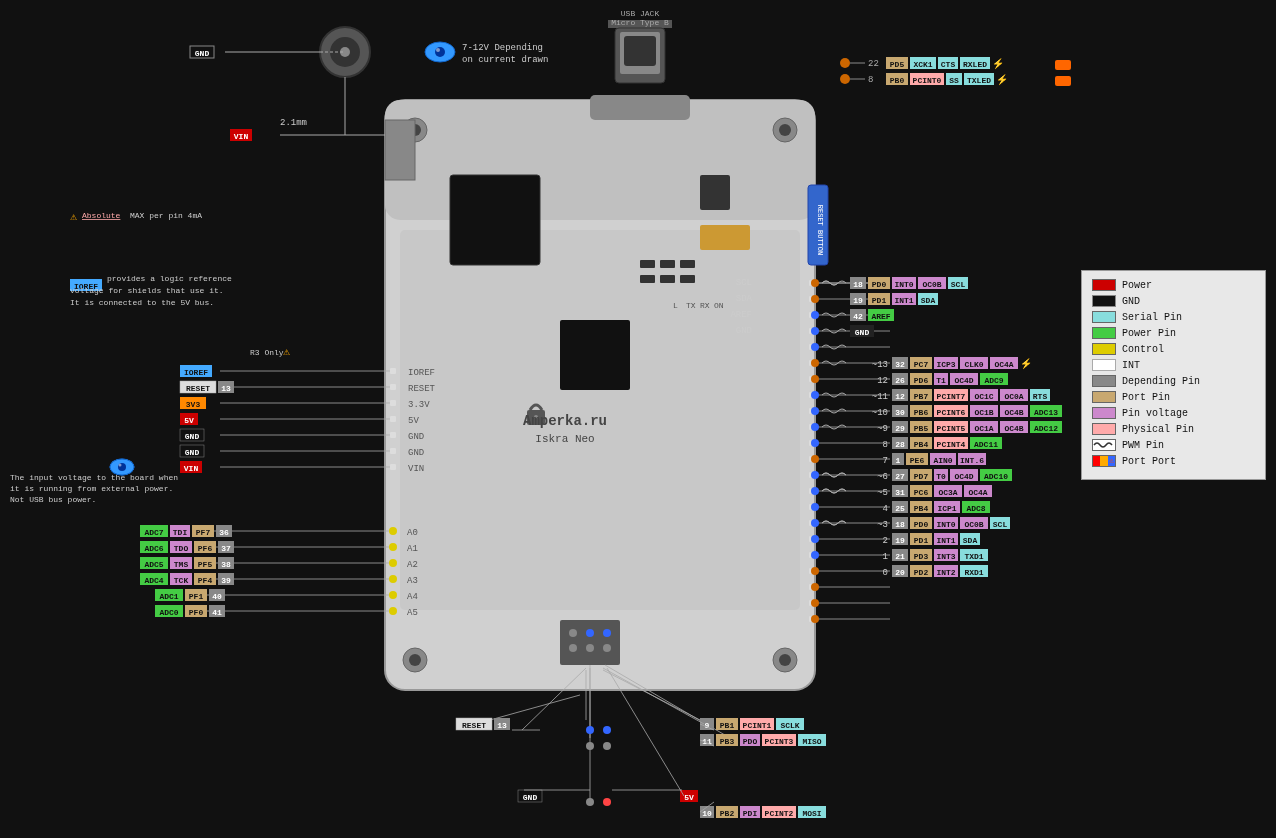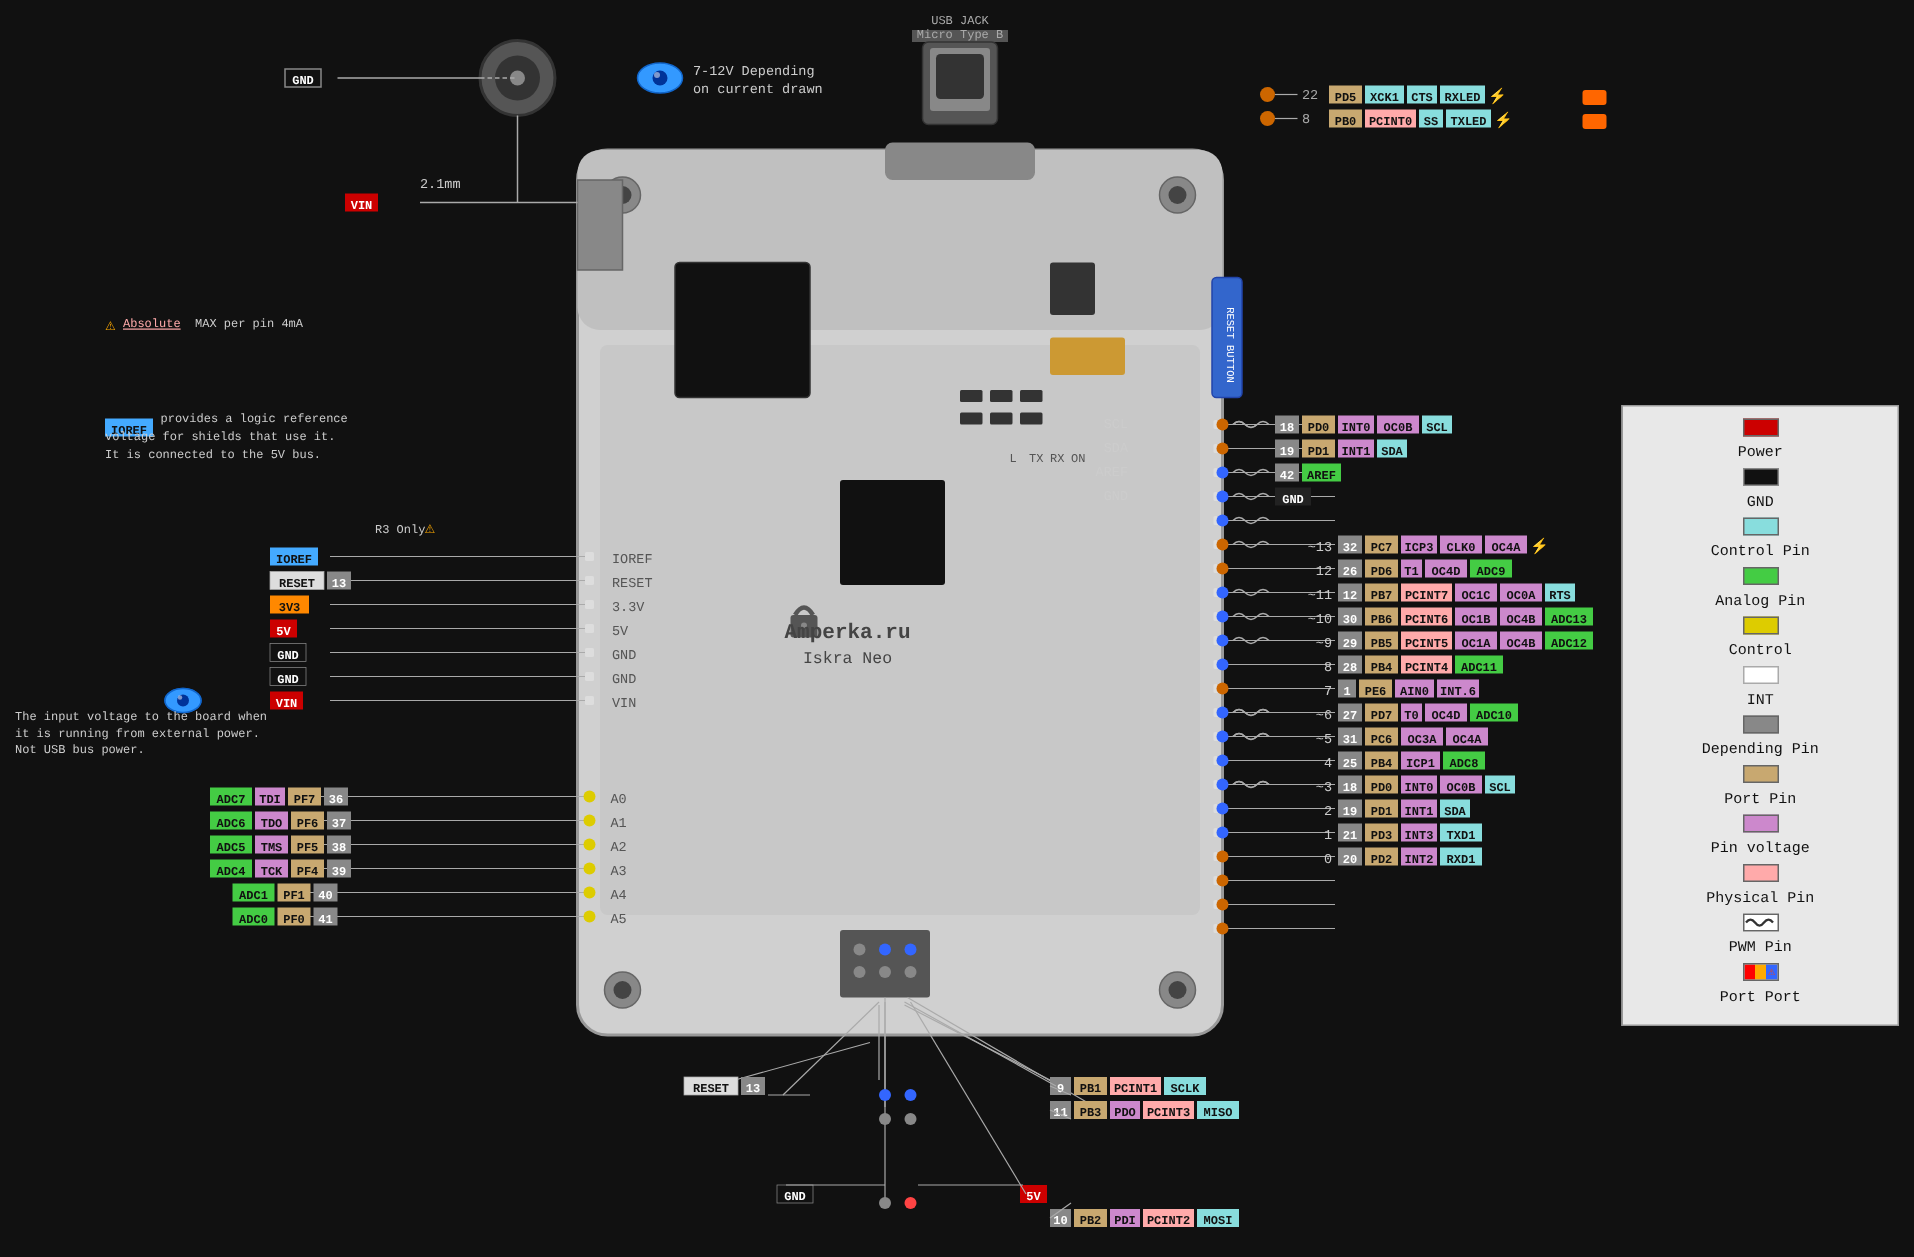--- a/index.html
+++ b/index.html
@@ -39,21 +39,20 @@
       padding: 8px 10px;
       font-size: 10px;
       color: #111;
     }
 
     .legend-item {
       display: flex;
       align-items: center;
       margin-bottom: 4px;
       gap: 6px;
-      flex-direction: column;
     }
 
     .legend-color {
       width: 24px;
       height: 12px;
       border: 1px solid #666;
       flex-shrink: 0;
     }
 
     .legend-label {
@@ -712,25 +711,25 @@
     <div class="legend-item">
       <div class="legend-color" style="background:#cc0000;"></div>
       <span class="legend-label">Power</span>
     </div>
     <div class="legend-item">
       <div class="legend-color" style="background:#111111; border:1px solid #888;"></div>
       <span class="legend-label">GND</span>
     </div>
     <div class="legend-item">
       <div class="legend-color" style="background:#88dddd;"></div>
-      <span class="legend-label">Control Pin</span>
+      <span class="legend-label">Serial Pin</span>
     </div>
     <div class="legend-item">
       <div class="legend-color" style="background:#44cc44;"></div>
-      <span class="legend-label">Analog Pin</span>
+      <span class="legend-label">Power Pin</span>
     </div>
     <div class="legend-item">
       <div class="legend-color" style="background:#ddcc00;"></div>
       <span class="legend-label">Control</span>
     </div>
     <div class="legend-item">
       <div class="legend-color" style="background:#ffffff; border:1px solid #aaa;"></div>
       <span class="legend-label">INT</span>
     </div>
     <div class="legend-item">

